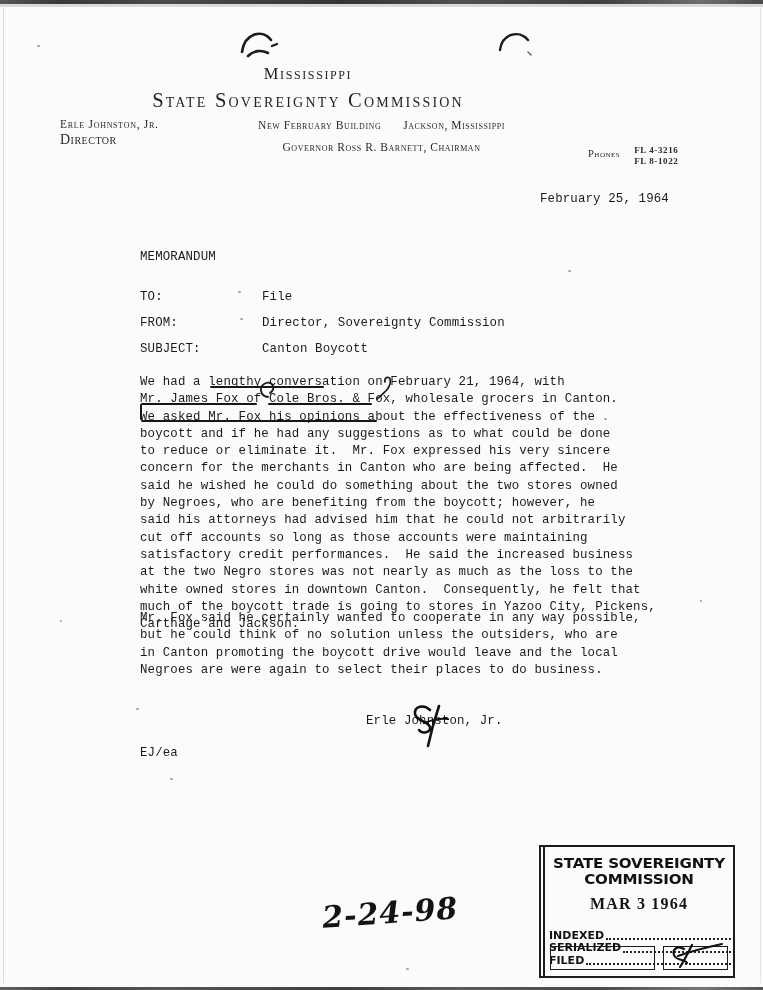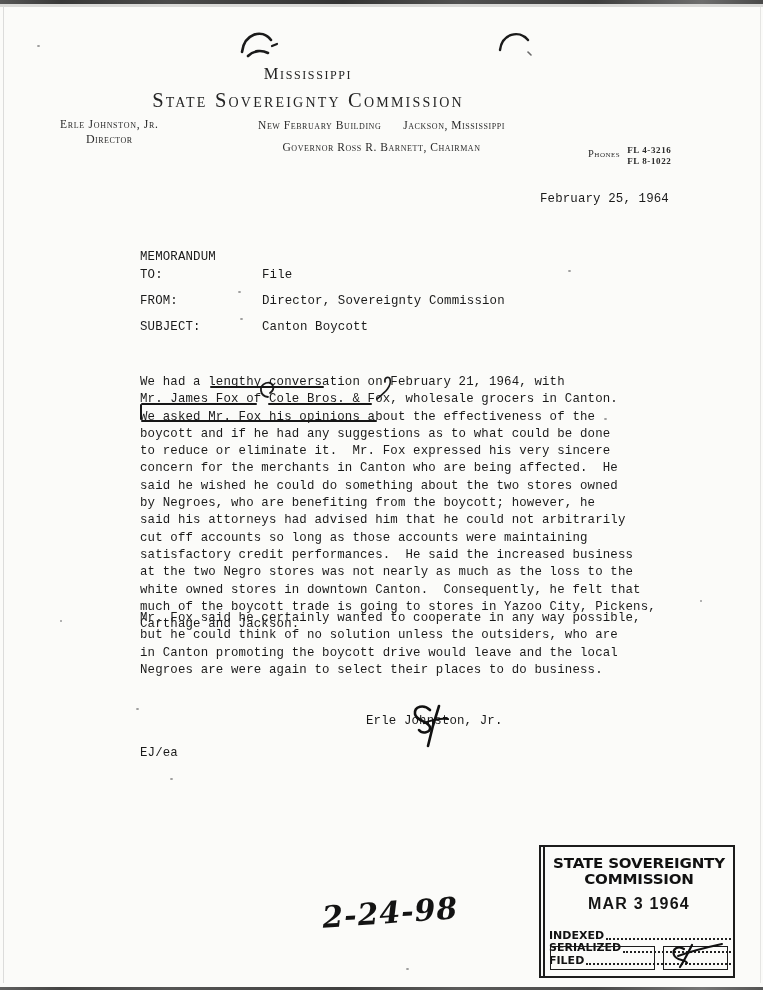--- a/index.html
+++ b/index.html
@@ -82,29 +82,29 @@
   .addr-gap { display: inline-block; width: 22px; }
 
   .director-block {
     position: absolute;
     left: 60px;
     top: 118px;
     font-variant: small-caps;
     color: #2a2a2a;
   }
   .director-name { font-size: 11.5px; letter-spacing: .7px; }
-  .director-title { font-size: 12px; letter-spacing: .5px; margin-top: 2px; text-align: center; }
+  .director-title { font-size: 14px; letter-spacing: .5px; margin-top: 2px; }
 
   .phones-block {
     position: absolute;
     left: 588px;
     top: 145px;
     display: flex;
     align-items: flex-start;
-    gap: 7px;
+    gap: 14px;
     color: #2b2b2b;
   }
   .phones-label {
     font-variant: small-caps;
     font-size: 10.5px;
     letter-spacing: .5px;
     padding-top: 3px;
   }
   .phones-nums {
     font-family: "Liberation Serif", serif;
@@ -128,21 +128,21 @@
     top: 192px;
   }
   .memo-word {
     position: absolute;
     left: 140px;
     top: 250px;
   }
   .memo-rows {
     position: absolute;
     left: 140px;
-    top: 268px;
+    top: 290px;
   }
   .memo-row {
     display: flex;
     margin-bottom: 12px;
   }
   .memo-label { width: 122px; }
 
   .body-para {
     position: absolute;
     left: 140px;
@@ -213,21 +213,21 @@
     font-size: 14.5px;
     color: #111;
     transform: scaleX(1.04);
     letter-spacing: -.2px;
   }
   .stamp-date {
     position: absolute;
     left: 0; top: 48px;
     width: 196px;
     text-align: center;
-    font-family: Liberation Sans, sans-serif;
+    font-family: Liberation Serif, serif;
     font-weight: 700;
     font-size: 16px;
     color: #141414;
     letter-spacing: 1.2px;
   }
   .stamp-fields {
     position: absolute;
     left: 8px; top: 83px;
     width: 182px;
     font-family: "DejaVu Sans", sans-serif;

